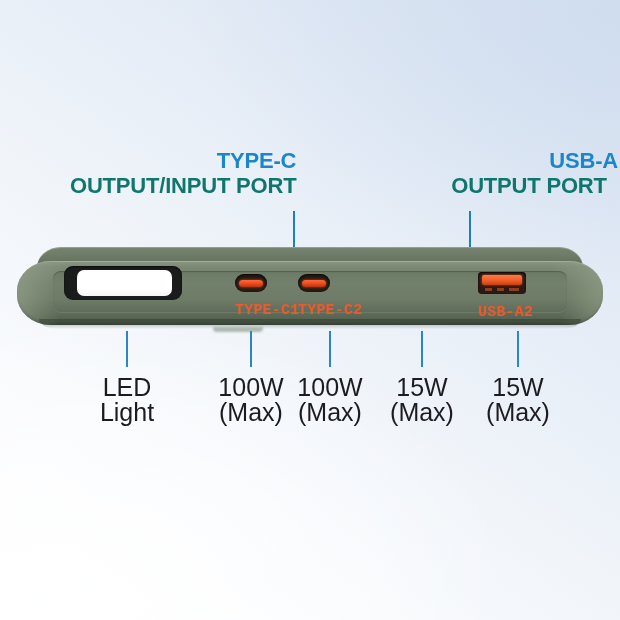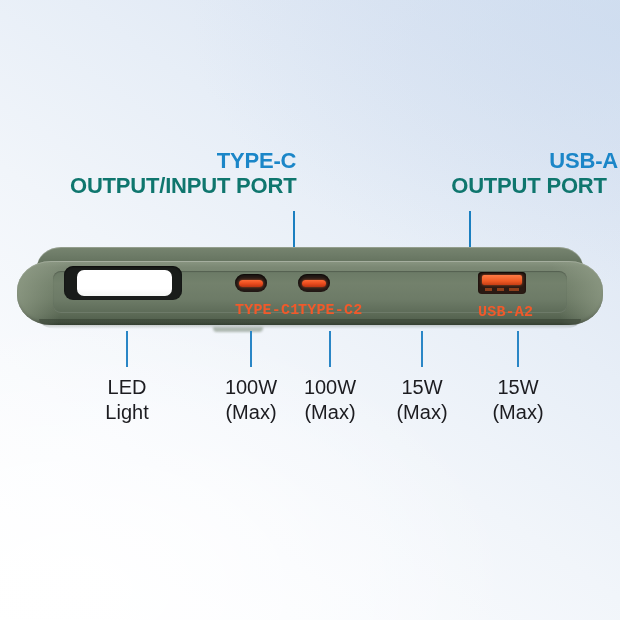--- a/index.html
+++ b/index.html
@@ -294,21 +294,21 @@
     letter-spacing: 0.2px;
     white-space: nowrap;
     font-family: Liberation Mono, monospace;
   }
 
   
   .caption {
     position: absolute;
     text-align: center;
     color: #1c1c20;
-    font-size: 20px;
+    font-size: 25px;
     line-height: 25px;
     white-space: nowrap;
     transform: translateX(-50%);
   }
   .caption span { display: block; }
 </style>
 </head>
 <body>
 
 <div id="stage">

